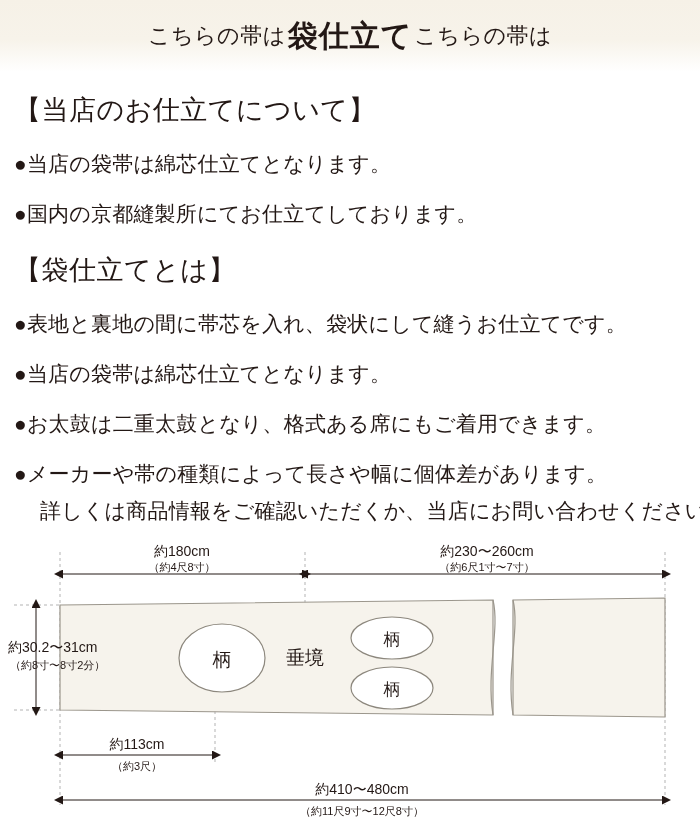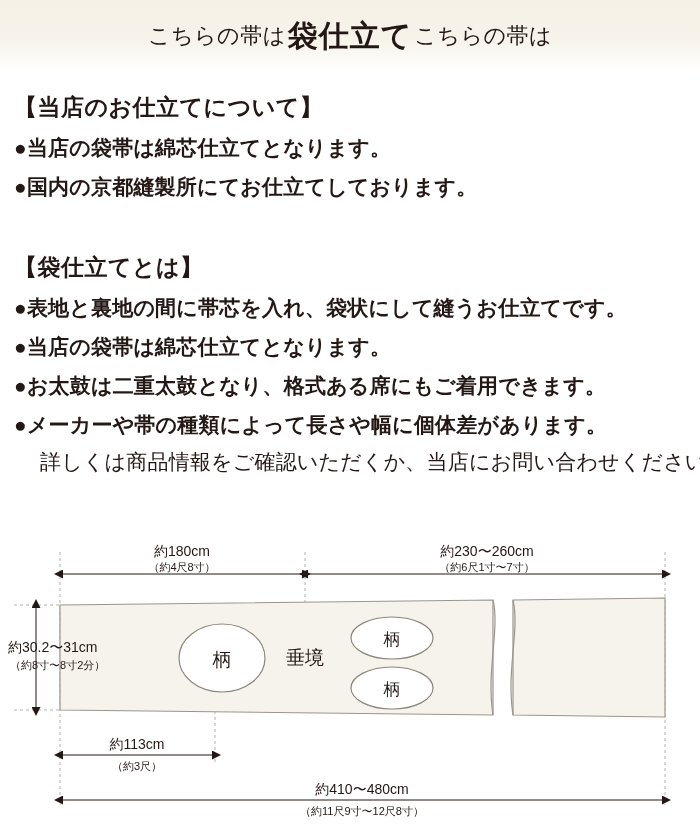--- a/index.html
+++ b/index.html
@@ -50,31 +50,30 @@
     padding: 0 2px;
   }
 
   
   .section {
     position: absolute;
     left: 14px;
     width: 672px;
   }
   .sec-heading {
-    font-size: 23px;
-    font-weight: bold;
+    font-size: 27px;
+    font-weight: normal;
     letter-spacing: 0.5px;
     white-space: nowrap;
   }
   .bullet-line {
     font-size: 21px;
     letter-spacing: 0.2px;
     white-space: nowrap;
-    margin-top: 11px;
-    font-weight: bold;
+    margin-top: 22px;
   }
   .sub-line {
     font-size: 21px;
     letter-spacing: 0.2px;
     white-space: nowrap;
     margin-top: 9px;
     padding-left: 26px;
   }
 
   #section-about { top: 92px; }

